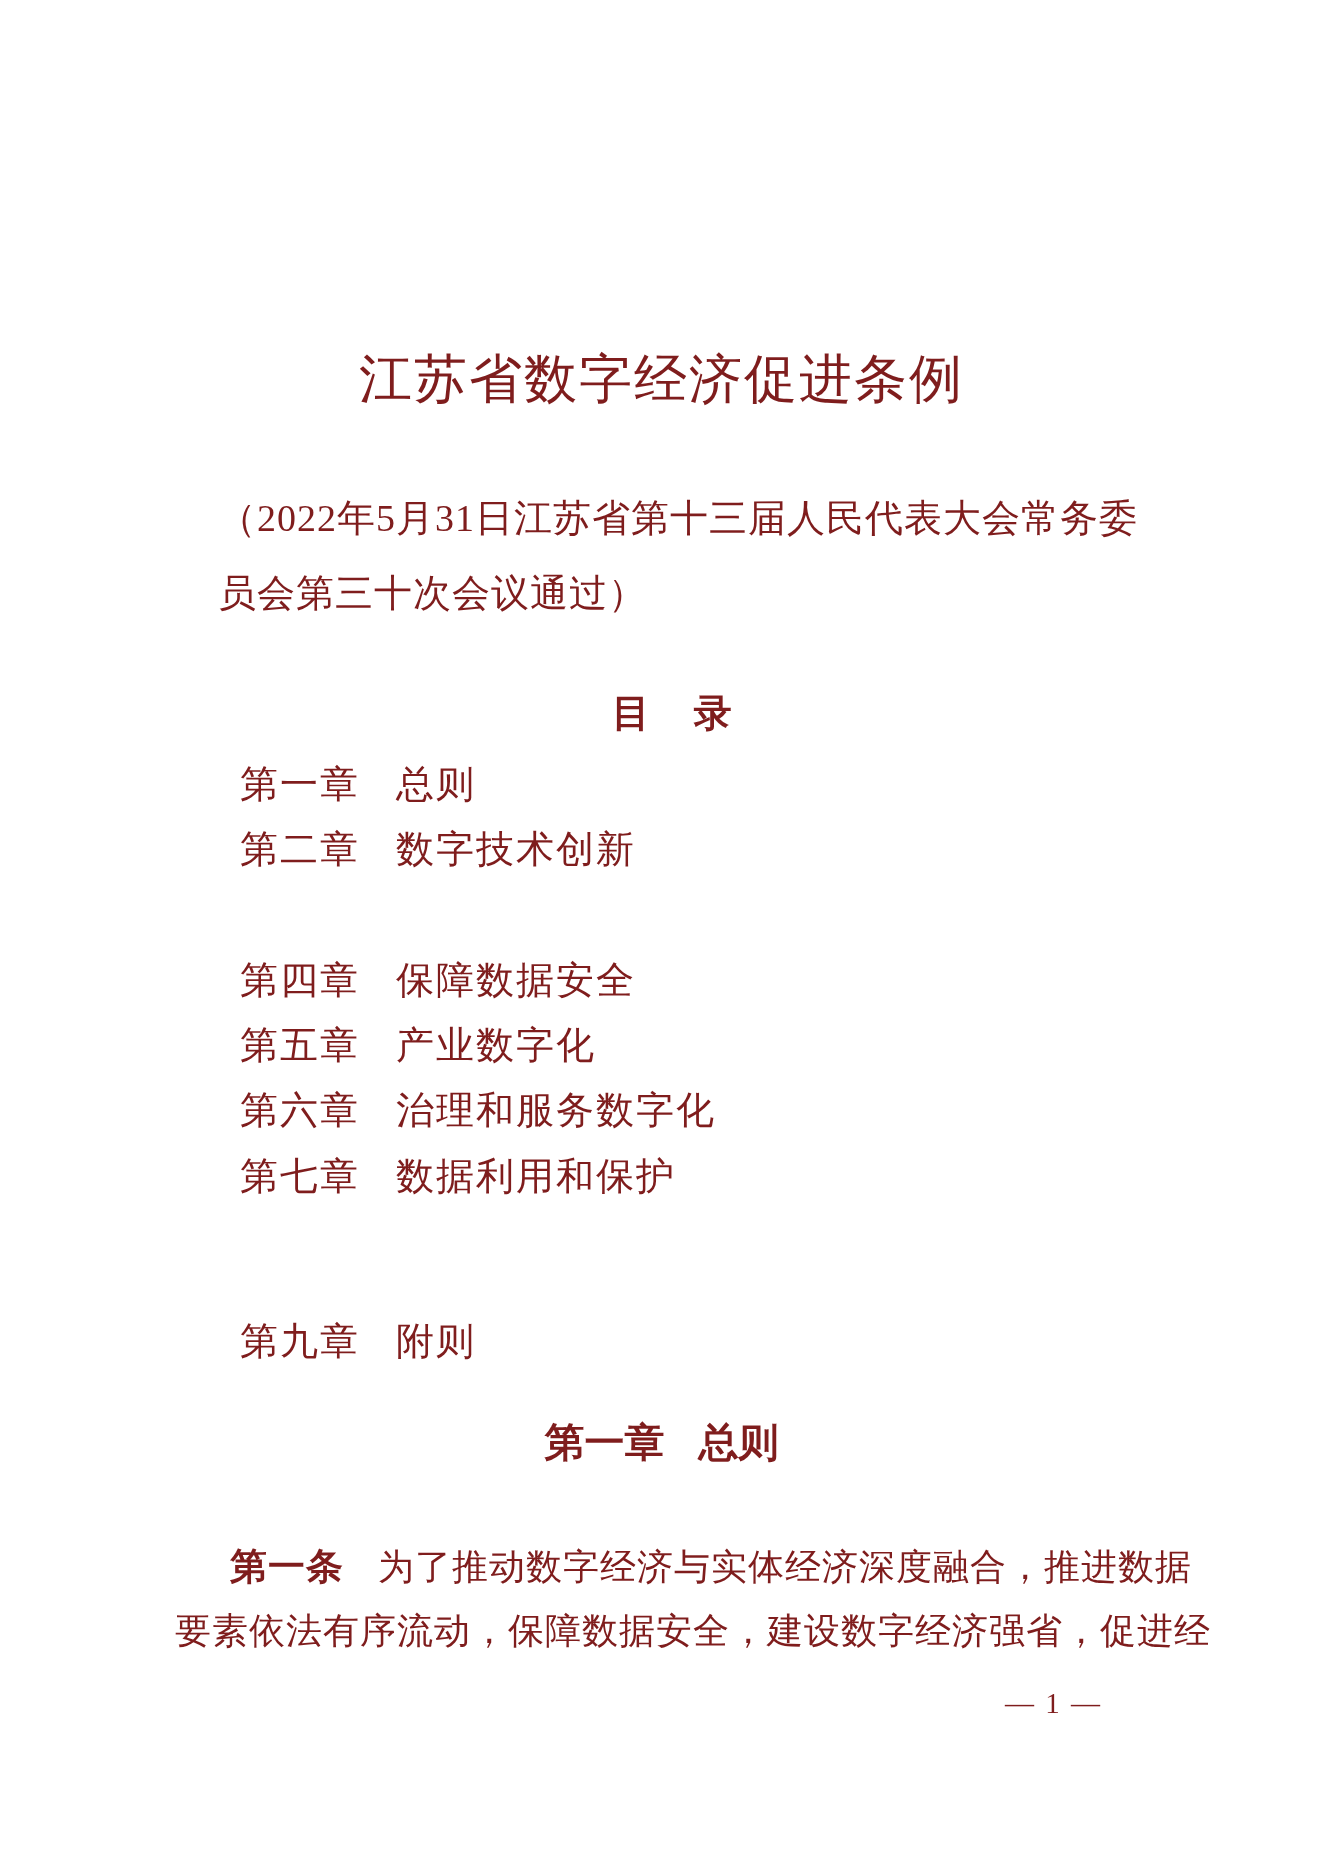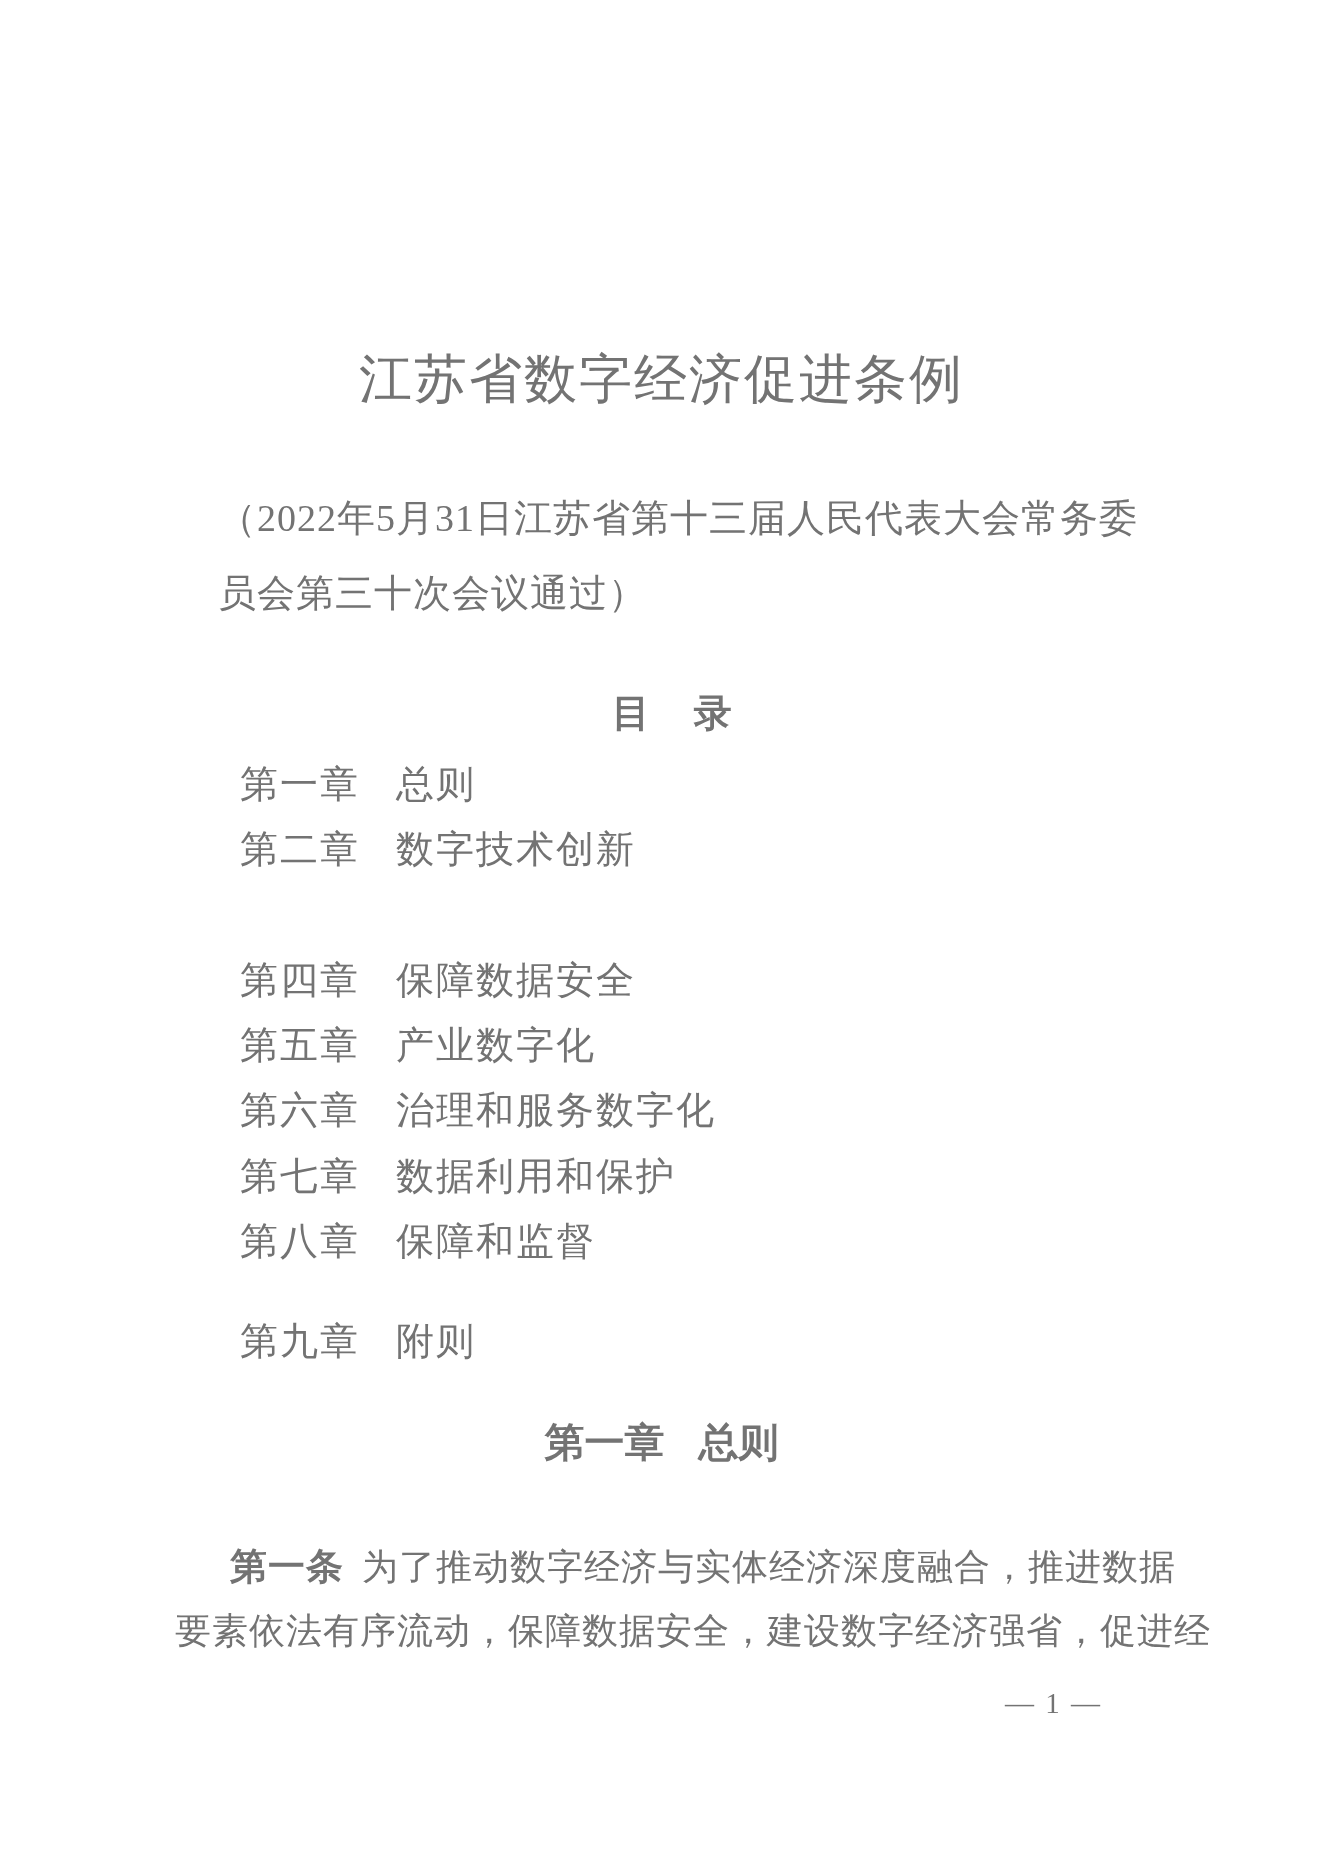--- a/index.html
+++ b/index.html
@@ -5,21 +5,21 @@
   html, body {
     margin: 0;
     padding: 0;
     background: #ffffff;
   }
   .page {
     position: relative;
     width: 1323px;
     height: 1871px;
     background: #ffffff;
-    color: #737373;
+    color: #7f1d1d;
     overflow: hidden;
     font-family: "Liberation Serif", "DejaVu Serif", serif;
   }
   .abs { position: absolute; white-space: nowrap; }
 
   .doc-title {
     left: 0; right: 0; top: 348px;
     text-align: center;
     font-size: 53px;
     line-height: 1.2;
@@ -70,21 +70,21 @@
     letter-spacing: 1px;
   }
   .body-line1 { left: 218px; top: 1545px; }
   .body-line2 { left: 175px; top: 1610px; }
   .article-no {
     font-weight: bold;
     font-size: 37px;
     font-family: "Liberation Sans", "DejaVu Sans", sans-serif;
     margin-left: 12px;
   }
-  .article-text { margin-left: 18px; }
+  .article-text { margin-left: 34px; }
 
   .page-number {
     left: 1005px; top: 1686px;
     font-size: 29px;
     line-height: 1.2;
     letter-spacing: 2px;
   }
 </style>
 </head>
 <body>
@@ -110,23 +110,20 @@
   </div>
   <div class="abs toc-entry" style="top:1023px">
     <span class="entry-chapter">第五章</span><span class="entry-title">产业数字化</span>
   </div>
   <div class="abs toc-entry" style="top:1088px">
     <span class="entry-chapter">第六章</span><span class="entry-title">治理和服务数字化</span>
   </div>
   <div class="abs toc-entry" style="top:1154px">
     <span class="entry-chapter">第七章</span><span class="entry-title">数据利用和保护</span>
   </div>
-  <div class="abs toc-entry" style="top:1219px">
-    <span class="entry-chapter">第八章</span><span class="entry-title">保障和监督</span>
-  </div>
   <div class="abs toc-entry" style="top:1319px">
     <span class="entry-chapter">第九章</span><span class="entry-title">附则</span>
   </div>
 
   <div class="abs chapter-heading">
     <span class="chapter-label">第一章</span><span class="chapter-title">总则</span>
   </div>
 
   <div class="abs body-line body-line1">
     <span class="article-no">第一条</span><span class="article-text">为了推动数字经济与实体经济深度融合，推进数据</span>

